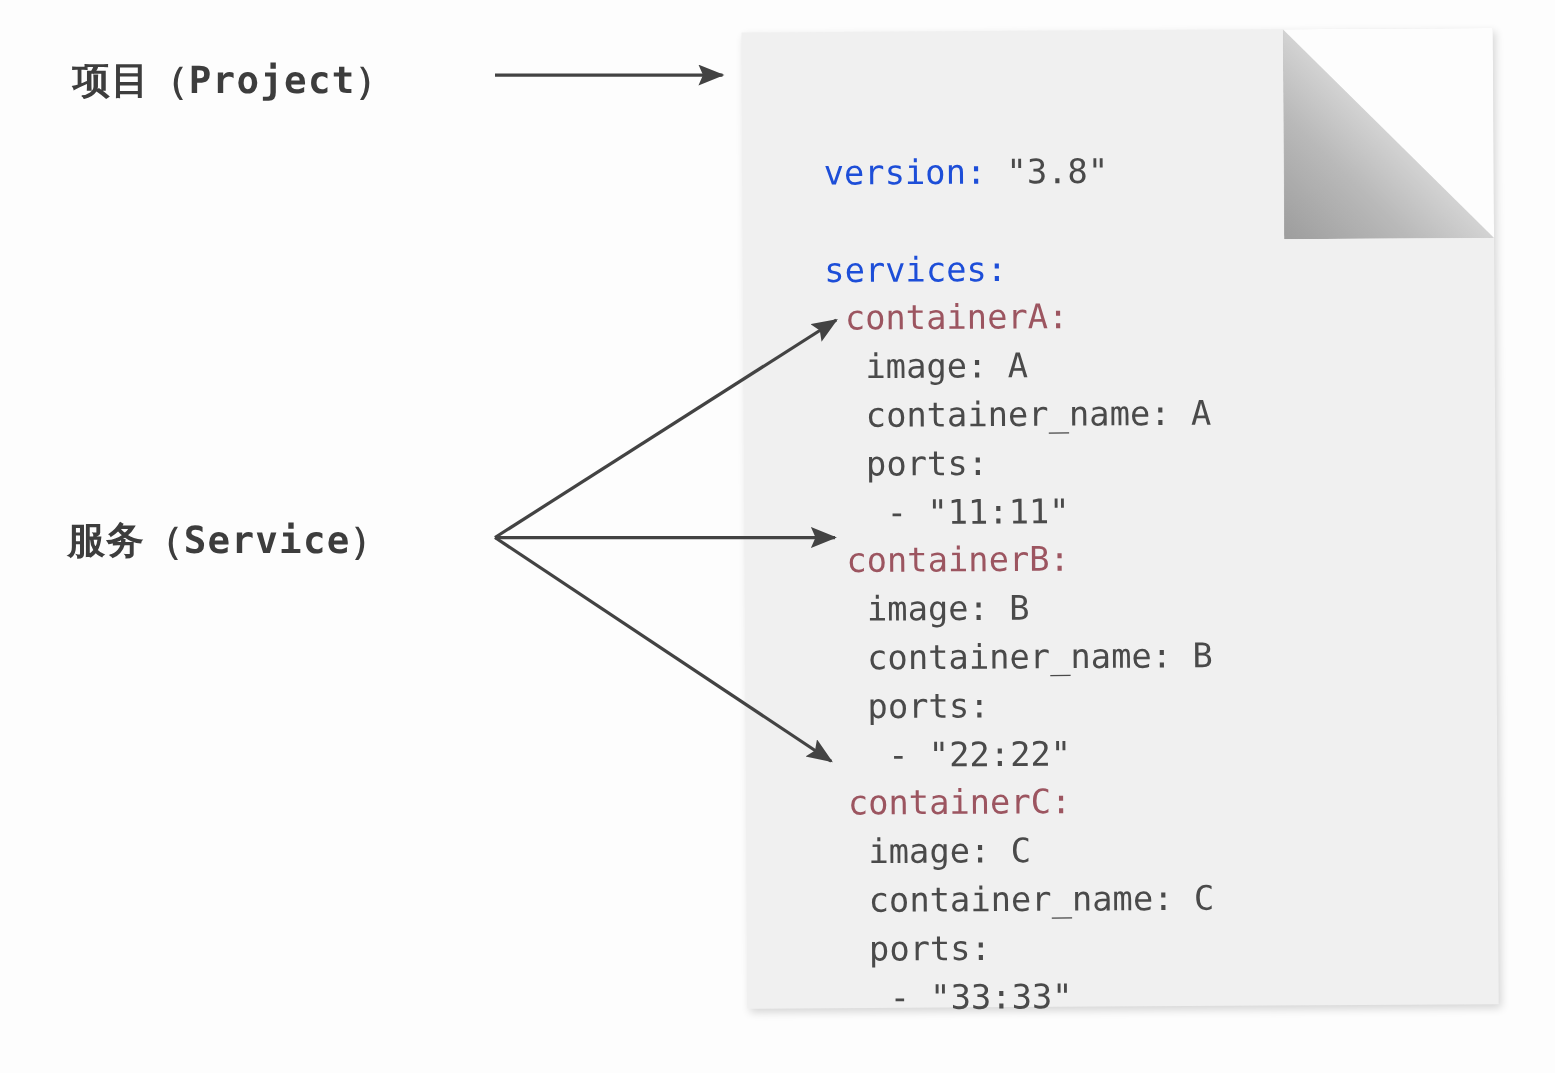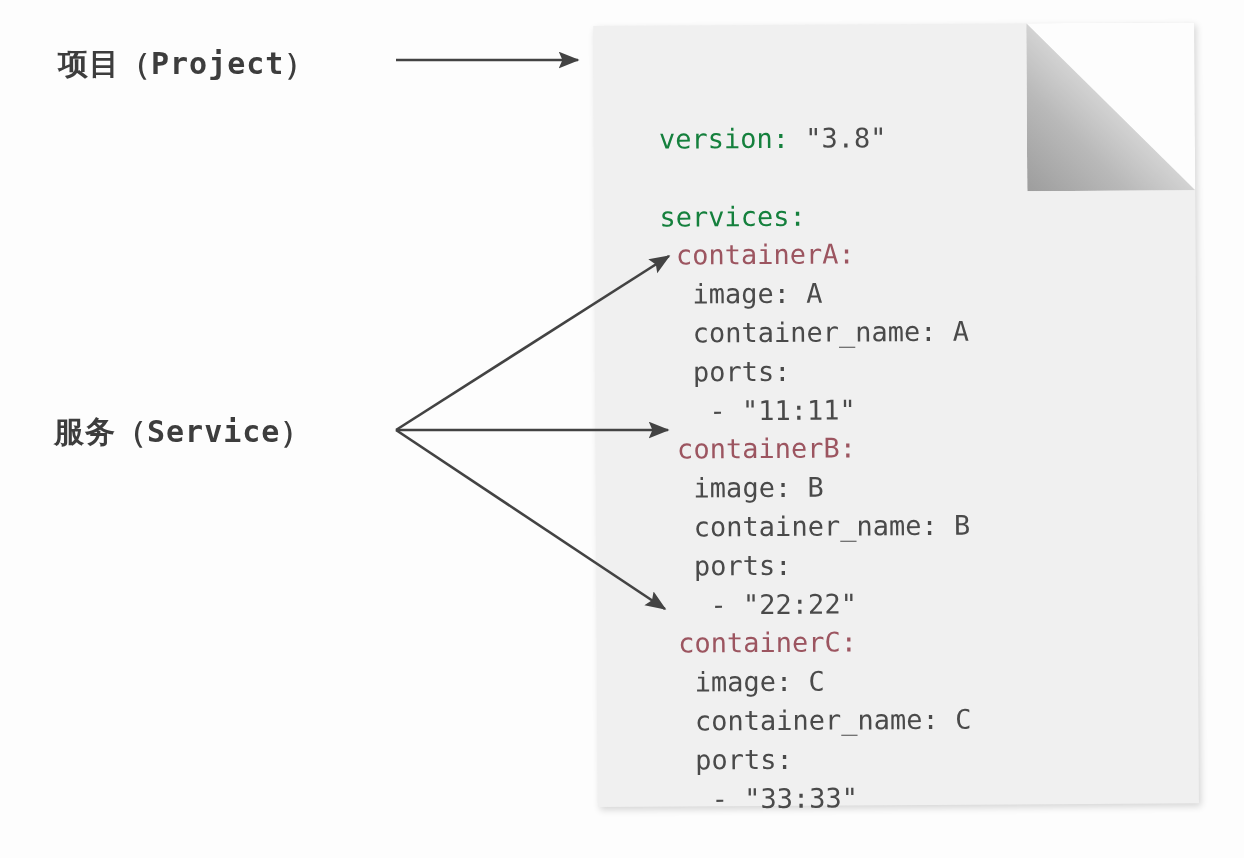--- a/index.html
+++ b/index.html
@@ -80,21 +80,21 @@
     position: absolute;
     left: 65px;
     top: 68px;
     font-family: "DejaVu Sans Mono", monospace;
     font-size: 27px;
     line-height: 38.8px;
     white-space: pre;
   }
   .yl { display: block; height: 38.8px; }
   .yl.blank { color: transparent; }
-  .k-root { color: #15803d; }
+  .k-root { color: #1d4ed8; }
   .k-svc  { color: #9c5560; }
   .k-sub  { color: #4a4a4a; }
   .v      { color: #4a4a4a; }
   .ind1 { padding-left: 1ch; }
   .ind2 { padding-left: 2ch; }
   .ind3 { padding-left: 3ch; }
 </style>
 </head>
 <body>
 

